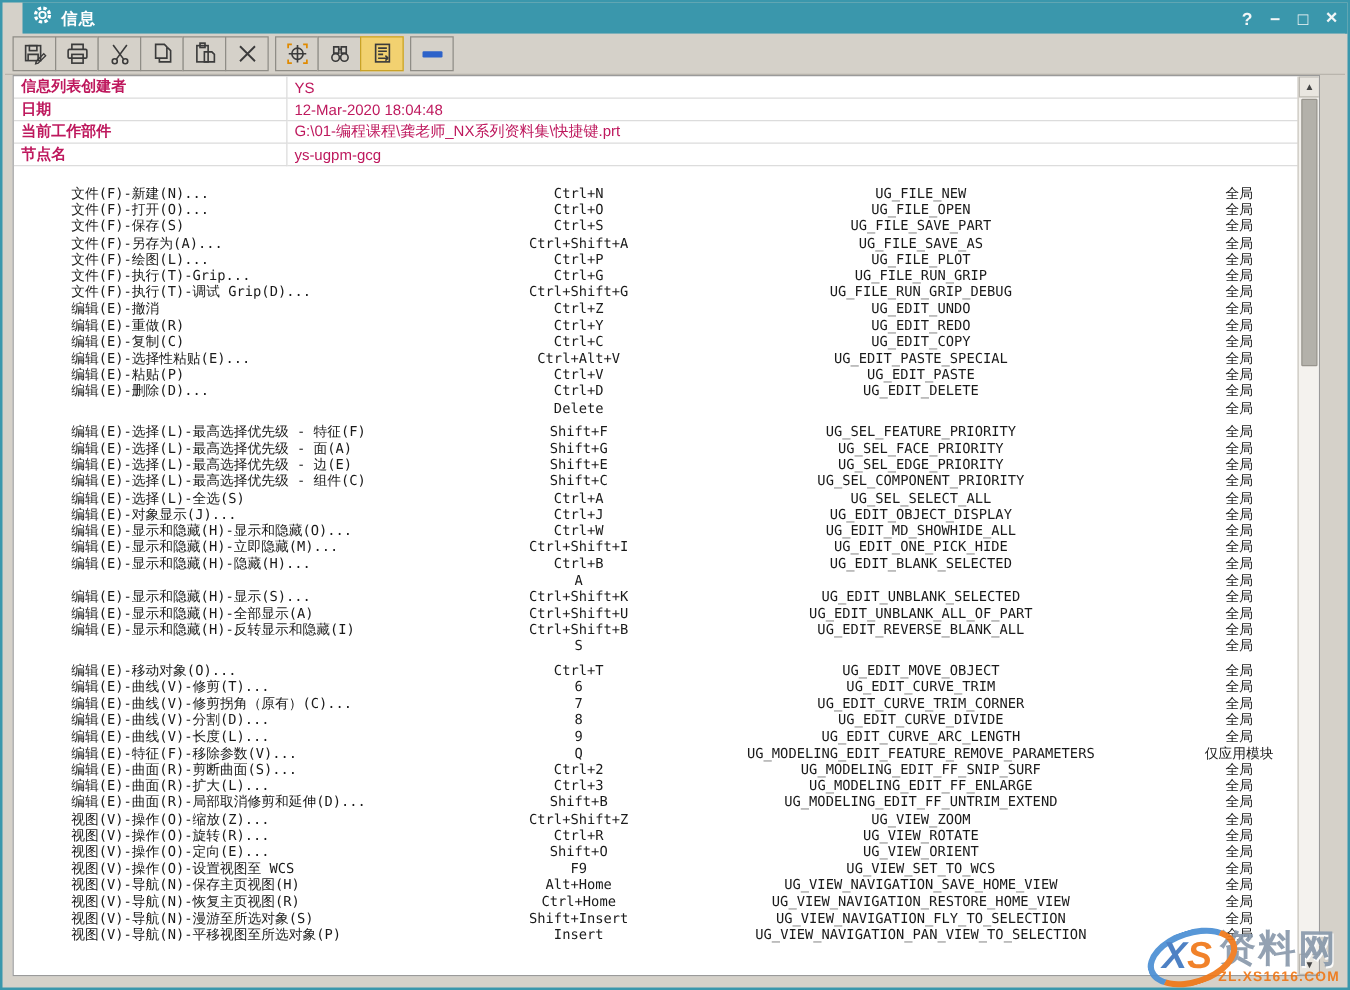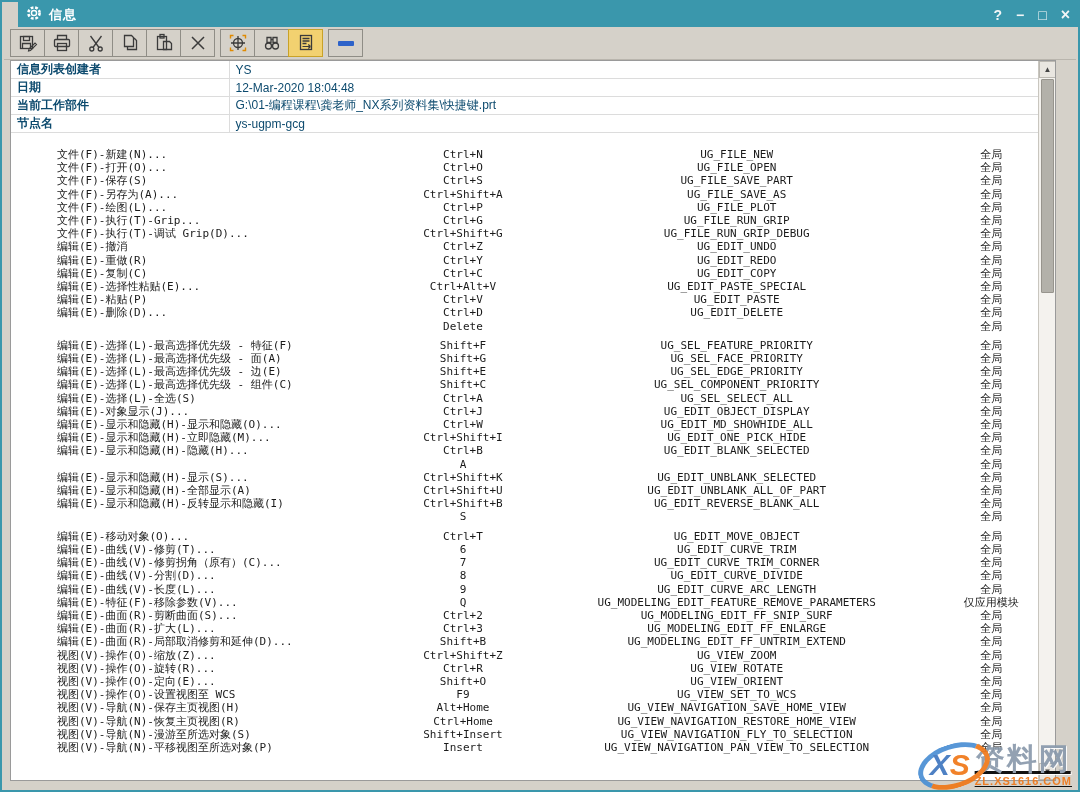--- a/index.html
+++ b/index.html
@@ -25,21 +25,21 @@
         display:flex;align-items:center;justify-content:center;margin-right:-1px;}
   .tbtn.gap{margin-left:6px;}
   .tbtn.active{background:var(--hilite);border:1px solid var(--hilite-bd);}
   .tbtn svg{display:block;}
   .dashglyph{width:16px;height:5px;background:var(--dash);border-radius:1px;}
   
   .client{position:absolute;left:8px;top:58px;width:1046px;height:721px;background:#fff;
           border:1px solid #9a9a9a;overflow:hidden;}
   
   .info-table{width:100%;border-collapse:collapse;table-layout:fixed;}
-  .info-table td{height:17px;font-size:12px;color:#0c4a6e;border-bottom:1px solid #dcdcdc;
+  .info-table td{height:17px;font-size:12px;color:#be185d;border-bottom:1px solid #dcdcdc;
                  padding:0 6px;white-space:nowrap;overflow:hidden;}
   .info-table td.lbl{width:218px;font-weight:bold;border-right:1px solid #dcdcdc;}
   
   .listing{margin-top:15px;width:100%;border-collapse:collapse;table-layout:fixed;
            font-family:"DejaVu Sans Mono","Liberation Mono",monospace;font-size:11px;
            color:#1a1a1a;}
   .listing td{line-height:13.2px;height:13.2px;white-space:nowrap;overflow:visible;padding:0;}
   .listing td.m{width:290px;text-align:left;padding-left:46px;}
   .listing td.k{width:130px;text-align:center;}
   .listing td.f{width:300px;text-align:center;}
@@ -48,22 +48,22 @@
   
   .vscroll{position:absolute;right:0;top:0;width:17px;height:100%;background:#f4f2ee;
            border-left:1px solid #c9c6bf;}
   .sbtn{position:absolute;left:0;width:17px;height:17px;background:#e9e6e0;
         border:1px solid #bbb8b1;display:flex;align-items:center;justify-content:center;
         font-size:8px;color:#444;}
   .sbtn.up{top:0;} .sbtn.down{bottom:0;}
   .sthumb{position:absolute;left:2px;top:18px;width:13px;height:214px;background:#b3b1aa;
           border:1px solid #97948d;border-radius:1px;}
   
-  .watermark{position:absolute;right:6px;bottom:2px;display:flex;align-items:flex-start;
-             opacity:.92;pointer-events:none;text-decoration:underline;}
+  .watermark{position:absolute;right:6px;bottom:2px;display:flex;align-items:flex-end;
+             opacity:.92;pointer-events:none;}
   .wm-oval{position:relative;width:74px;height:44px;margin-right:-16px;}
   .wm-oval .ring{position:absolute;inset:0;border:5px solid var(--wm-orange);
                  border-top-color:#4a8fd4;border-left-color:#4a8fd4;border-radius:50%;
                  transform:rotate(-18deg);}
   .wm-oval .xs{position:absolute;left:13px;top:4px;font-size:30px;font-style:italic;
                font-weight:bold;color:#3f77c0;}
   .wm-oval .xs b{color:var(--wm-orange);}
   .wm-text{display:flex;flex-direction:column;align-items:flex-start;line-height:1;}
   .wm-text .big{font-size:30px;font-weight:bold;color:var(--wm-gray);letter-spacing:2px;
                 text-shadow:1px 1px 0 #fff;}

